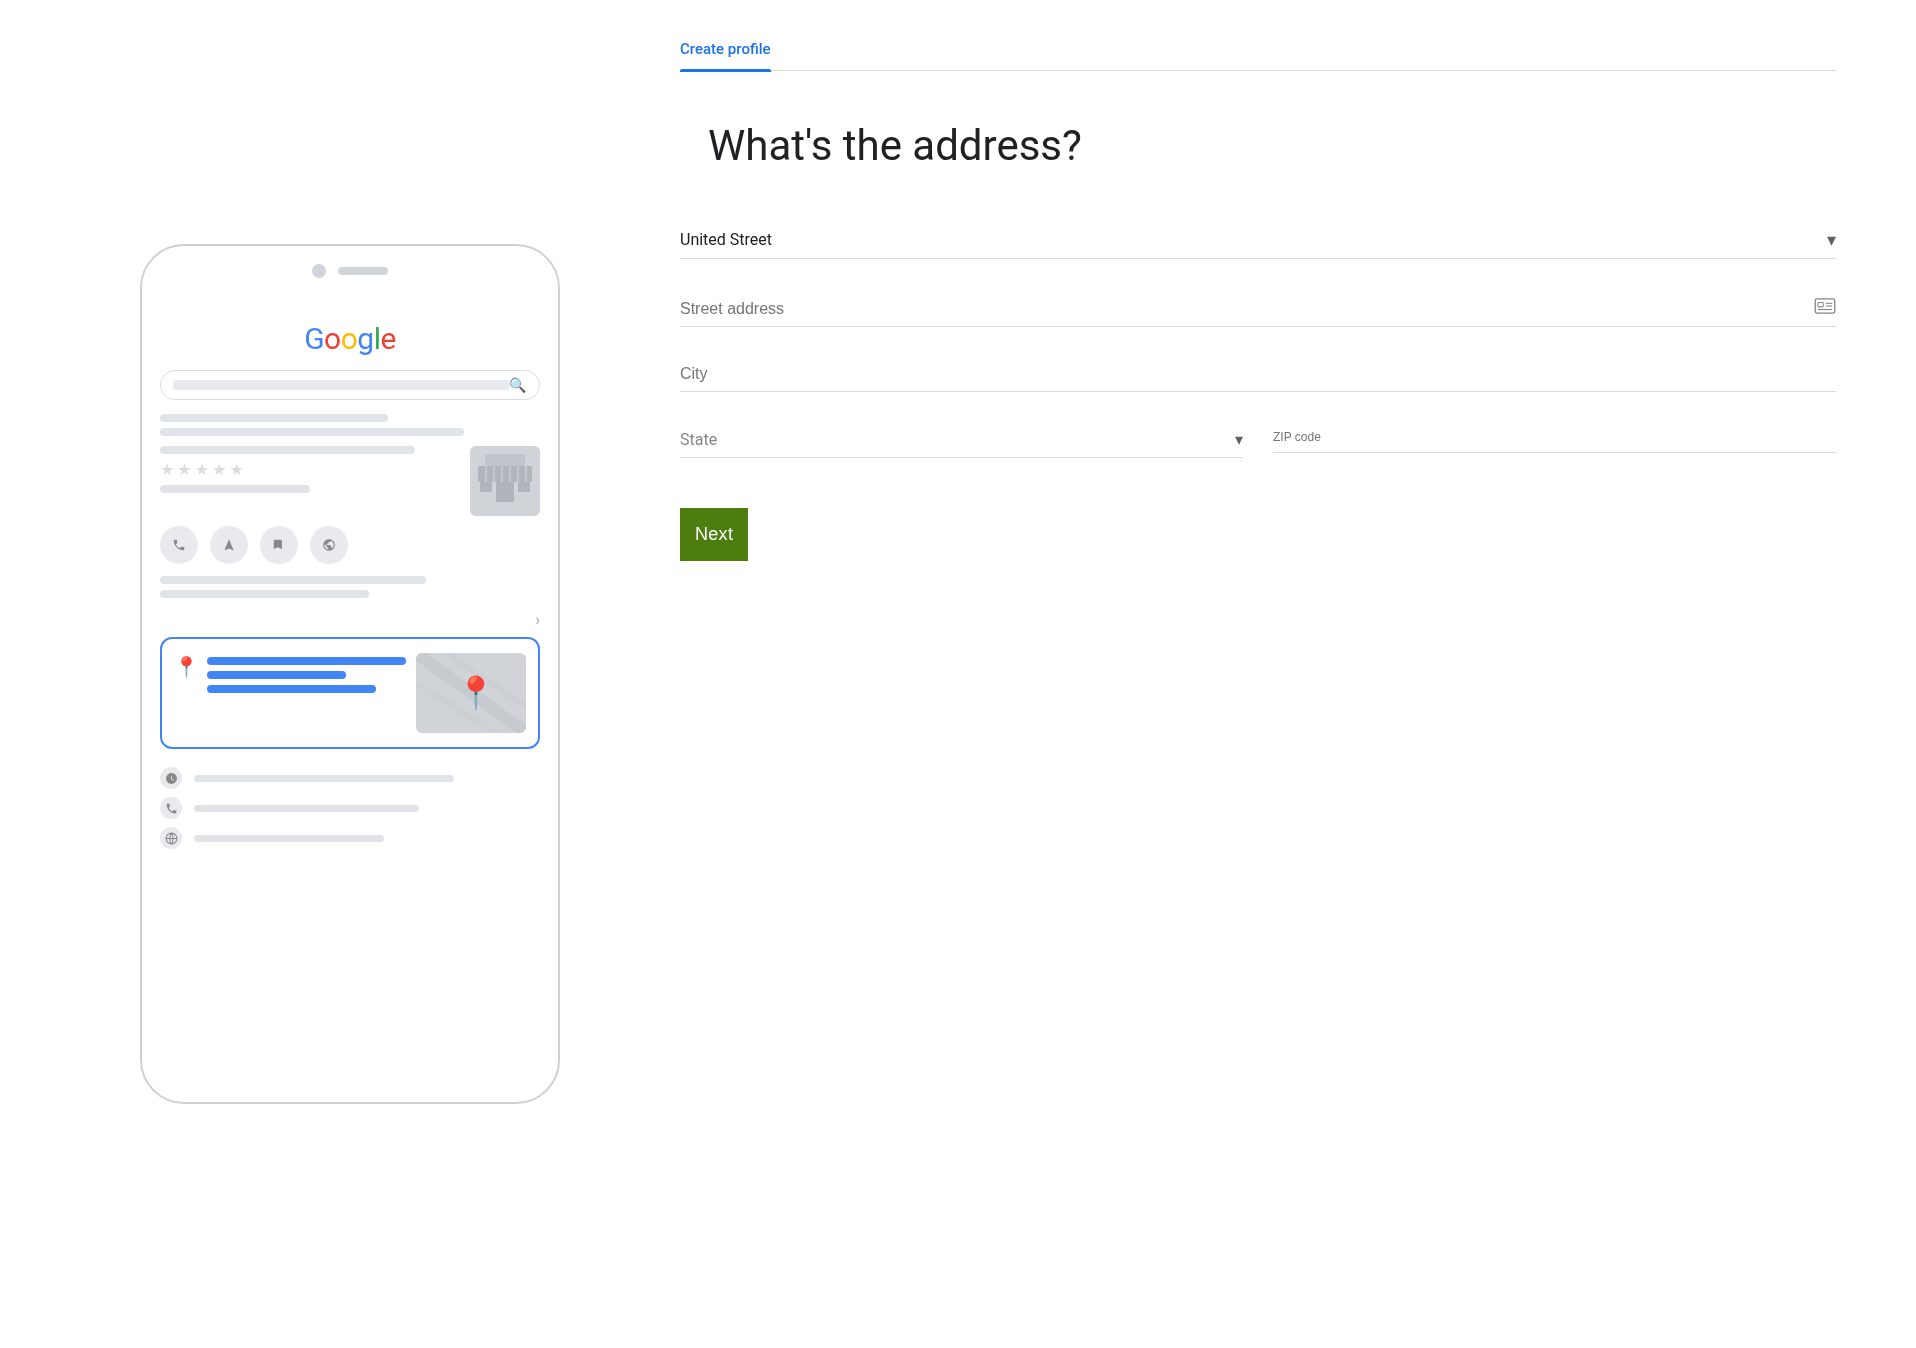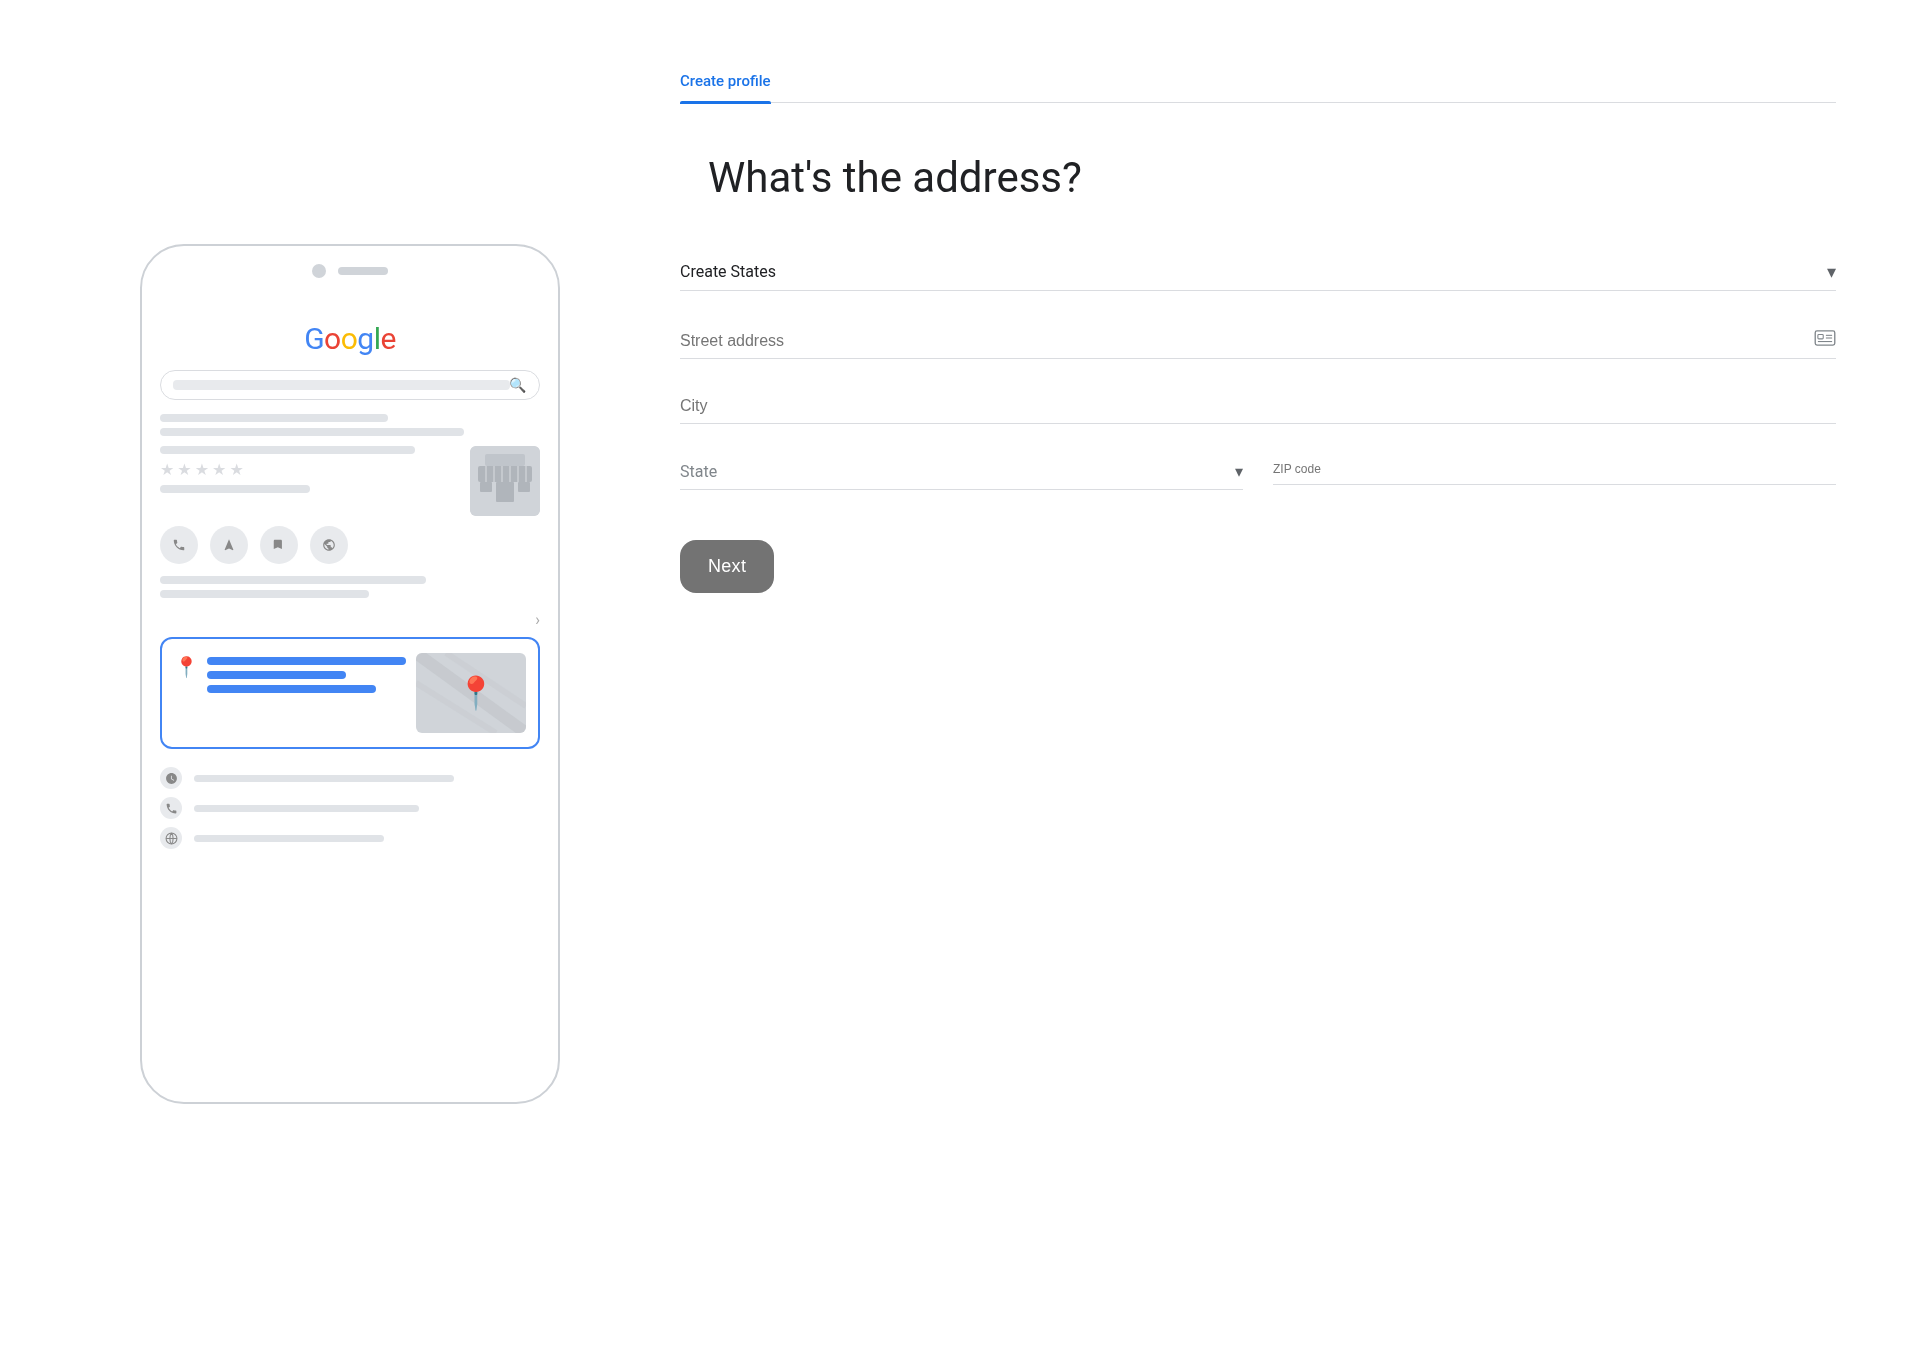--- a/index.html
+++ b/index.html
@@ -283,21 +283,20 @@
       padding: 40px 80px;
       display: flex;
       flex-direction: column;
     }
 
     
     .tab-row {
       display: flex;
       border-bottom: 1.5px solid #dadce0;
       margin-bottom: 50px;
-      margin-top: 32px;
     }
 
     .tab-item {
       padding-bottom: 12px;
       font-size: 15px;
       color: #444;
       position: relative;
       cursor: pointer;
       font-weight: 500;
     }
@@ -426,25 +425,25 @@
       border-bottom: 1.5px solid #dadce0;
       padding: 8px 0;
       font-size: 12px;
       color: #80868b;
       outline: none;
       background: transparent;
     }
 
     
     .next-button {
-      background: #737373;
+      background: #4d7c0f;
       color: #fff;
       border: none;
-      border-radius: 16px;
-      padding: 16px 28px;
+      border-radius: 0;
+      padding: 16px 15px;
       font-size: 18px;
       font-weight: 500;
       cursor: pointer;
       align-self: flex-start;
       letter-spacing: 0.3px;
     }
 
     
     .diag-lines {
       position: absolute;
@@ -611,21 +610,21 @@
 
 <div class="right-panel">
 
   <div class="tab-row">
     <div class="tab-item active">Create profile</div>
   </div>
 
   <h1 class="form-heading">What's the address?</h1>
 
   <div class="country-dropdown">
-    <span class="country-value">Create States</span>
+    <span class="country-value">United Street</span>
     <span class="dropdown-arrow">▾</span>
   </div>
 
   <div class="street-row">
     <input class="street-input" type="text" placeholder="Street address" style="">
     <span class="address-icon">
       <svg width="22" height="16" viewBox="0 0 24 18" fill="none">
         <rect x="1" y="1" width="22" height="16" rx="2" stroke="#80868b" stroke-width="1.5"></rect>
         <rect x="4" y="5" width="6" height="5" rx="1" stroke="#80868b" stroke-width="1.2"></rect>
         <line x1="13" y1="6" x2="20" y2="6" stroke="#80868b" stroke-width="1.2"></line>

